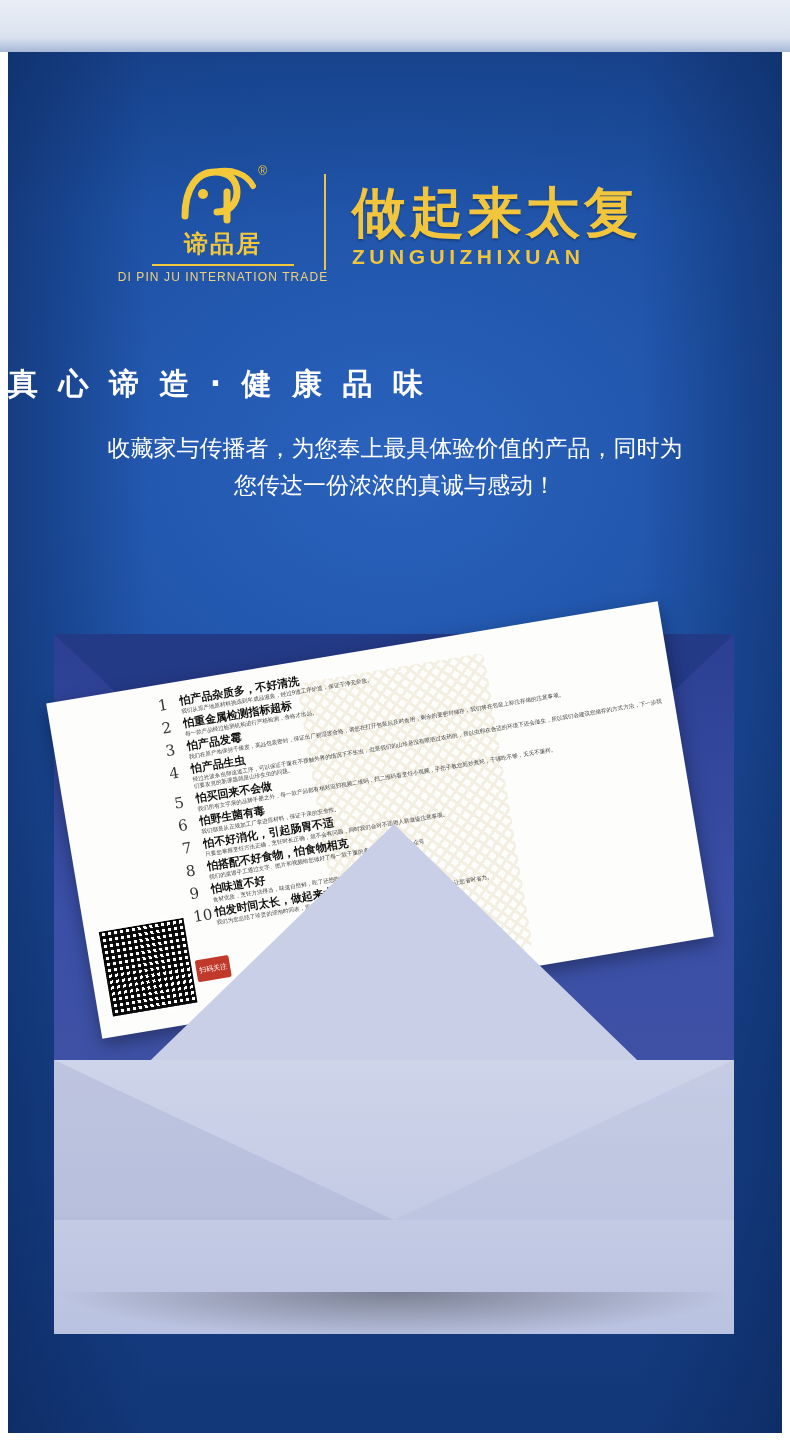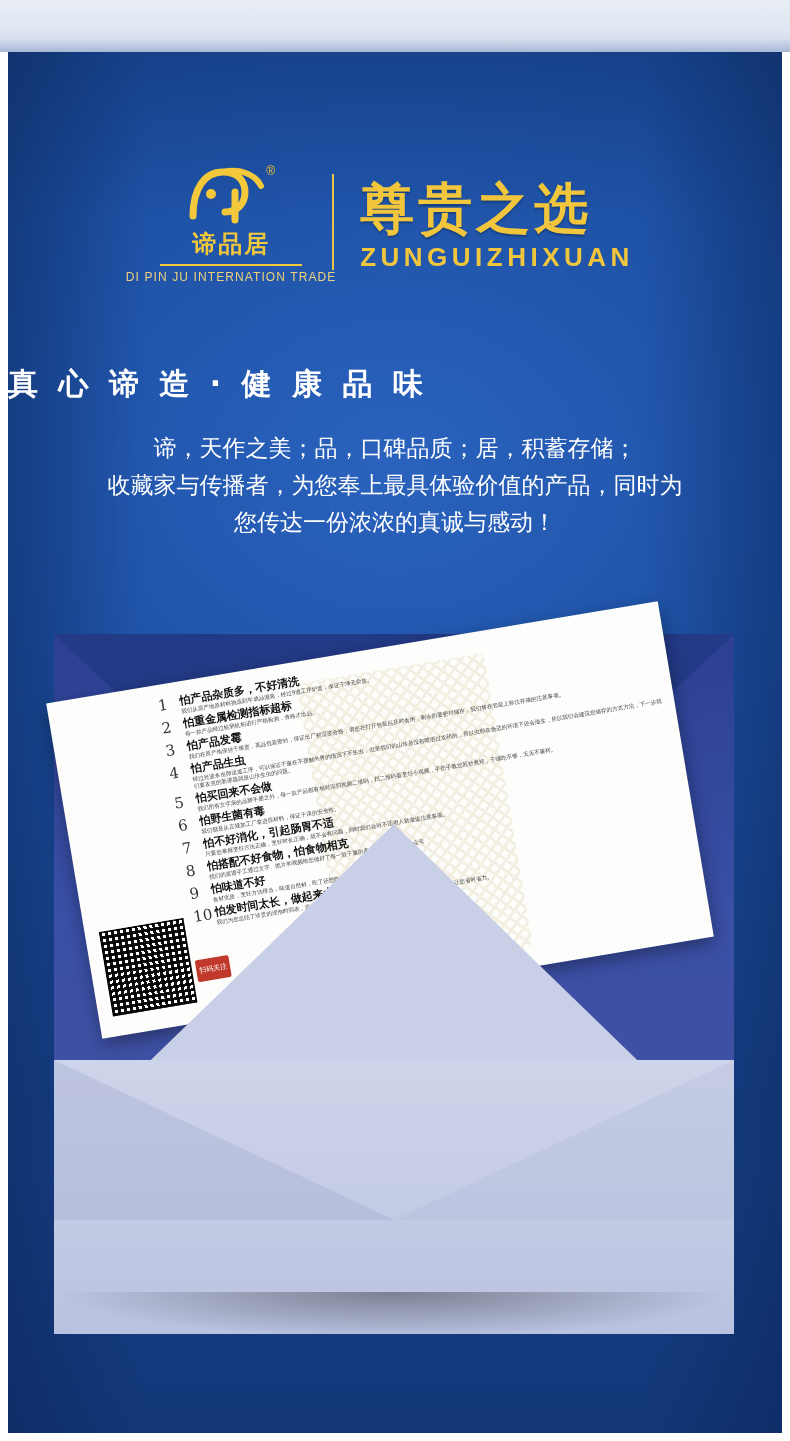--- a/index.html
+++ b/index.html
@@ -120,21 +120,21 @@
     color: #f2c63c;
     font-size: 54px;
     font-weight: bold;
     letter-spacing: 4px;
     line-height: 1.05;
     font-family: "DejaVu Sans", sans-serif;
     text-shadow: 0 2px 2px rgba(0,0,0,0.25);
   }
   .slogan-en {
     color: #f2c63c;
-    font-size: 26px;
+    font-size: 21px;
     letter-spacing: 4.5px;
     margin-top: 4px;
     font-weight: bold;
     text-align: center;
   }
 
   
   .headline {
     position: absolute;
     top: 312px;
@@ -366,29 +366,28 @@
           <span class="logo-reg">®</span>
         </div>
         <div class="logo-cn">谛品居</div>
         <div class="logo-rule"></div>
         <div class="logo-en">DI PIN JU INTERNATION TRADE</div>
       </div>
 
       <div class="logo-divider"></div>
 
       <div class="slogan-block">
-        <div class="slogan-cn">尊贵之选</div>
+        <div class="slogan-cn">做起来太复</div>
         <div class="slogan-en">ZUNGUIZHIXUAN</div>
       </div>
     </div>
 
     <div class="headline">真 心 谛 造 · 健 康 品 味</div>
 
     <div class="paragraph">
-      <div>谛，天作之美；品，口碑品质；居，积蓄存储；</div>
       <div>收藏家与传播者，为您奉上最具体验价值的产品，同时为</div>
       <div>您传达一份浓浓的真诚与感动！</div>
     </div>
 
     <div class="envelope">
       <div class="env-back"></div>
       <div class="env-back-inner">
         <div class="env-flap-shadow"></div>
       </div>
 

